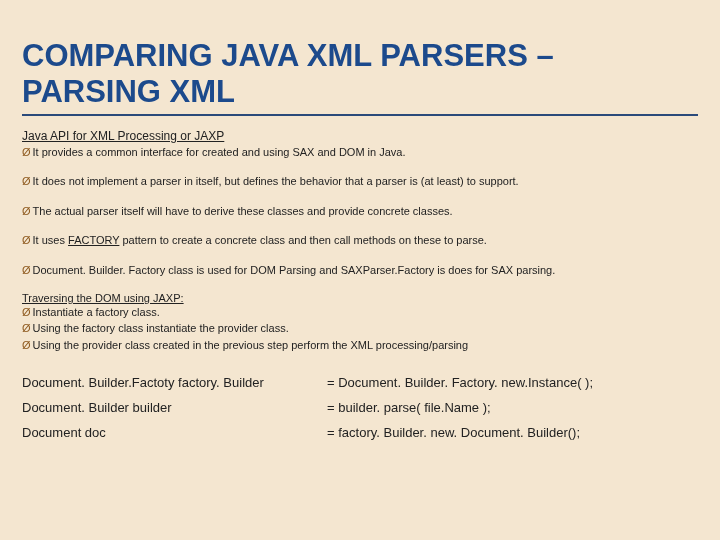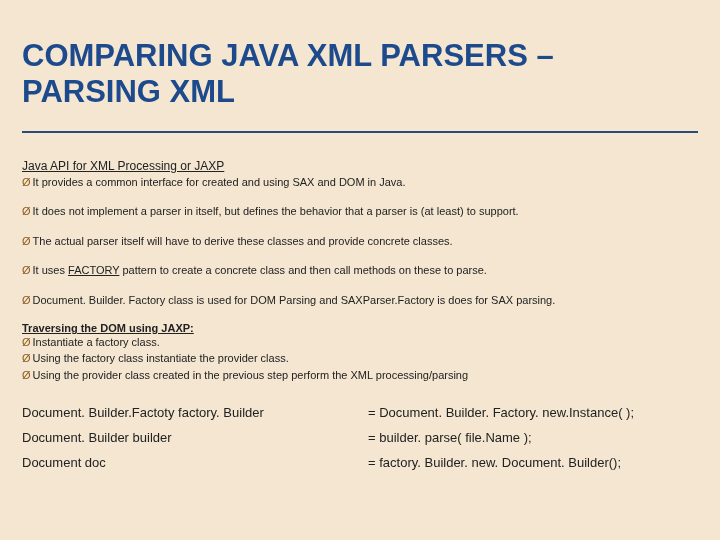--- a/index.html
+++ b/index.html
@@ -12,22 +12,22 @@
     padding: 38px 22px 20px 22px;
   }
   .title {
     font-family: "Arial Narrow", Arial, sans-serif;
     font-stretch: condensed;
     font-weight: 700;
     font-size: 31px;
     letter-spacing: 0px;
     color: #1c4a8c;
     border-bottom: 2px solid #2a4a7a;
-    padding-bottom: 21px;
-    margin-bottom: 26px;
+    padding-bottom: 4px;
+    margin-bottom: 13px;
   }
   .section-title {
     font-size: 12px;
     font-weight: 400;
     text-decoration: underline;
     color: #222;
     margin-bottom: 2px;
   }
   .bullet-row {
     display: flex;
@@ -41,35 +41,35 @@
   .bullet-glyph {
     color: #8e5a1e;
     margin-right: 2px;
     font-size: 11px;
     line-height: 1.4;
   }
   .bullet-text { flex: 1; }
   .bold-under { font-weight: 400; text-decoration: underline; }
   .subheading {
     font-size: 11px;
-    font-weight: 700;
+    font-weight: 400;
     text-decoration: underline;
     color: #222;
     margin-top: 4px;
     margin-bottom: 1px;
   }
   .code-block {
     margin-top: 18px;
     display: flex;
     font-size: 13px;
     color: #222;
     line-height: 1.9;
   }
   .code-left { width: 305px; }
-  .code-right { flex: 1; margin-left: 41px; }
+  .code-right { flex: 1; }
 </style>
 </head>
 <body>
 
 <div class="title">COMPARING JAVA XML PARSERS – PARSING XML</div>
 
 <div class="section-title">Java API for XML Processing or JAXP</div>
 
 <div class="bullet-row">
   <span class="bullet-glyph">Ø</span>

